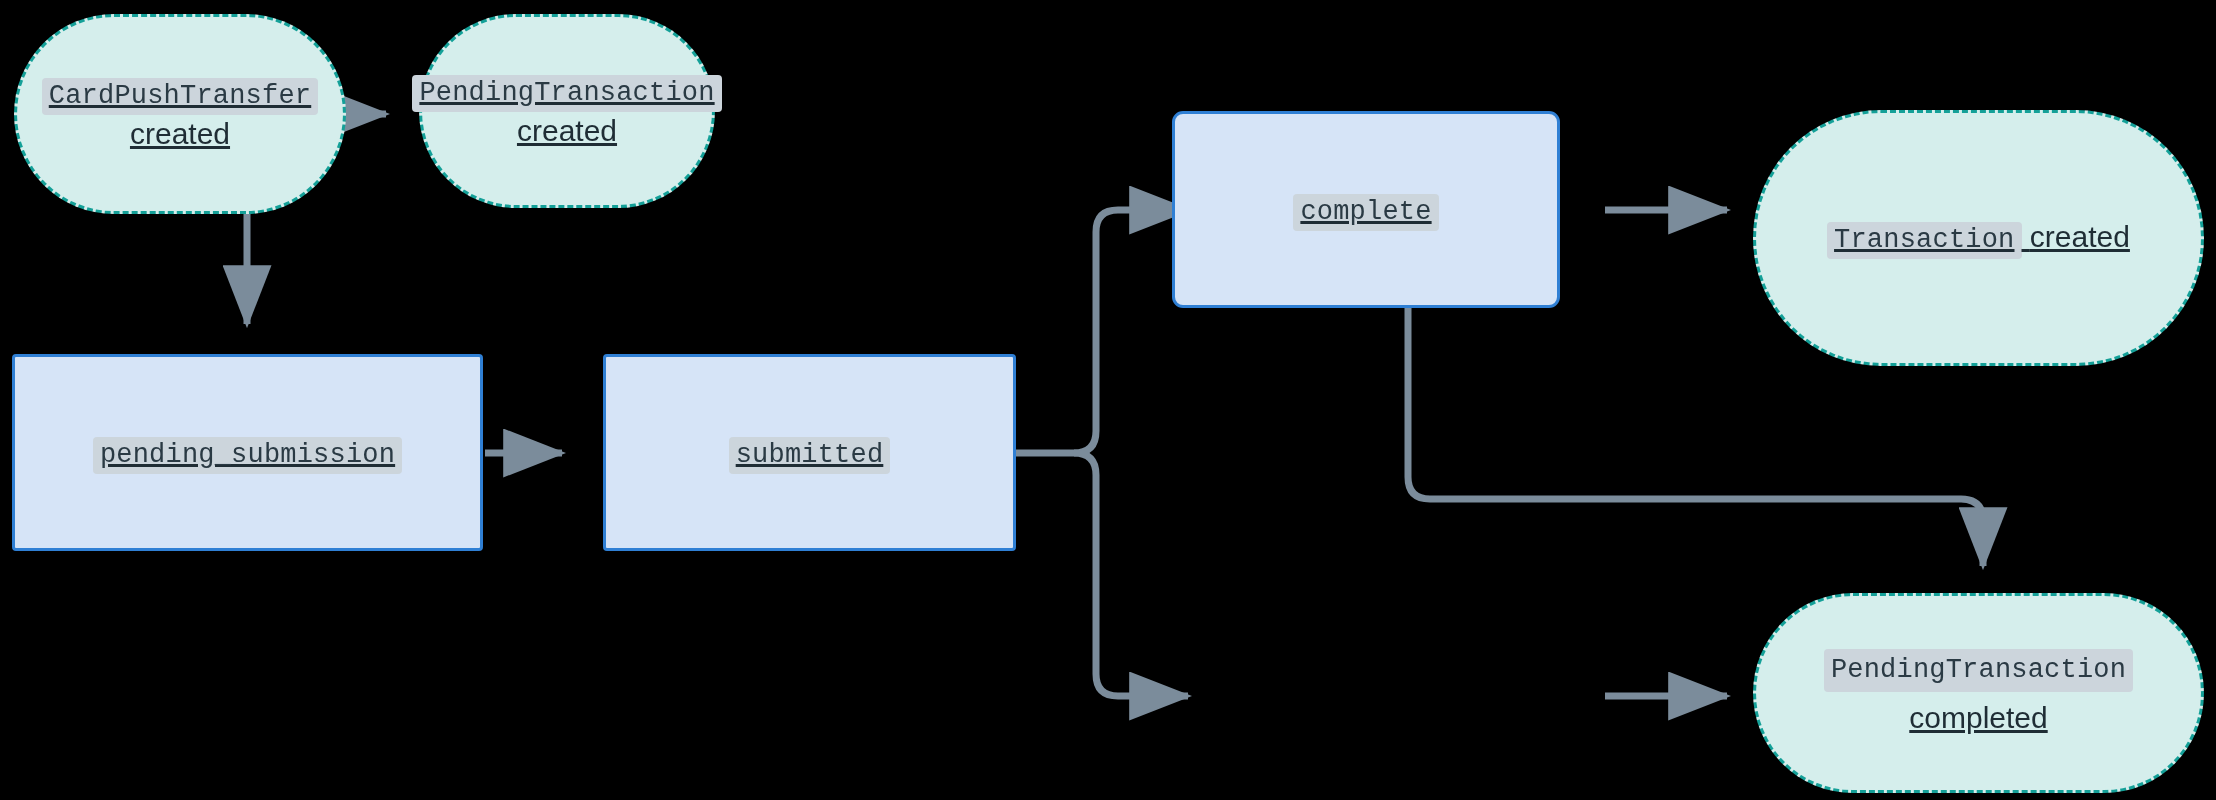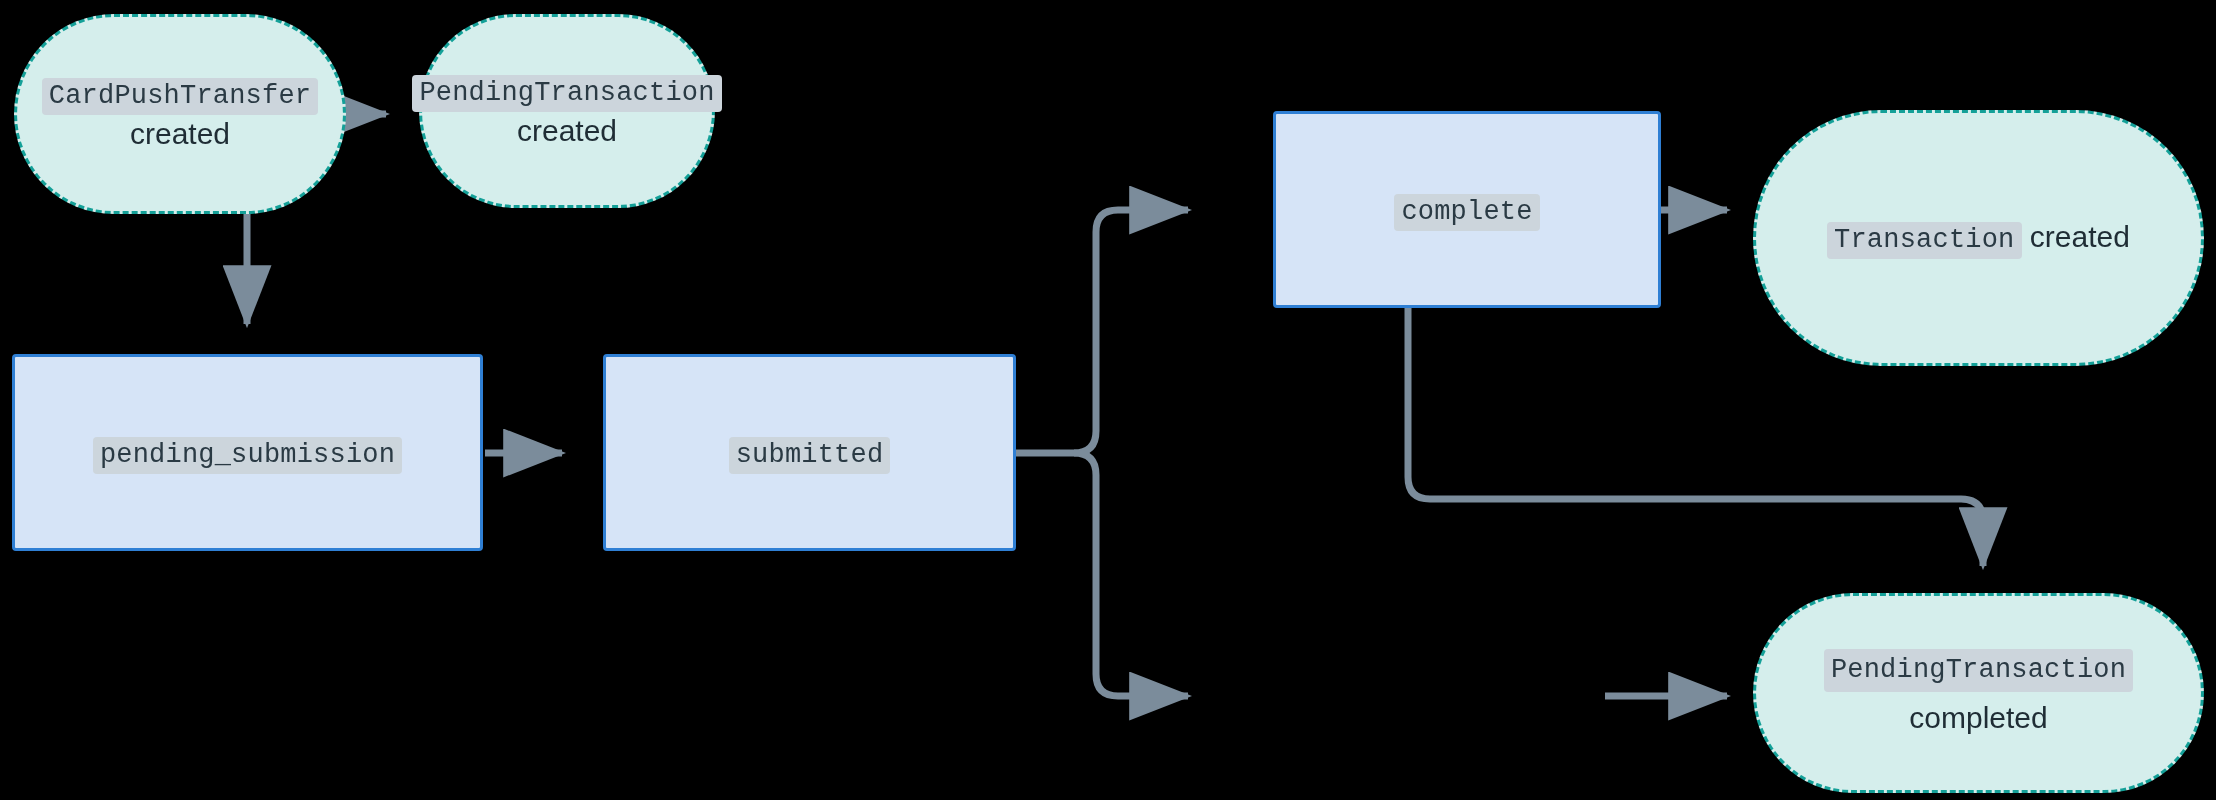--- a/index.html
+++ b/index.html
@@ -46,20 +46,21 @@
     border: 3px solid #2f7fd4;
     border-radius: 4px;
   }
 
   .node-label {
     line-height: 1.35;
     color: #1f2d35;
     font-size: 30px;
     padding: 0 6px;
     white-space: normal;
+    text-decoration: underline;
   }
 
   .code {
     font-family: "Liberation Mono", "DejaVu Sans Mono", monospace;
     background: #ccd5dc;
     color: #2a3a44;
     border-radius: 4px;
     padding: 3px 7px 4px 7px;
     font-size: 27px;
     letter-spacing: 0.2px;
@@ -127,21 +128,21 @@
       <span class="code">pending_submission</span>
     </div>
   </div>
 
   <div class="node node-rect" style="left:603px; top:354px; width:413px; height:197px;">
     <div class="node-label">
       <span class="code">submitted</span>
     </div>
   </div>
 
-  <div class="node node-rect" style="left:1273px; top:111px; width:388px; height:197px;">
+  <div class="node node-rect" style="left:1172px; top:111px; width:388px; height:197px;border-radius:11px;">
     <div class="node-label">
       <span class="code">complete</span>
     </div>
   </div>
 
 
   <div class="node node-stadium" style="left:1753px; top:110px; width:451px; height:256px;">
     <div class="node-label">
       <span class="code">Transaction</span>
       <span class="plain">created</span>

